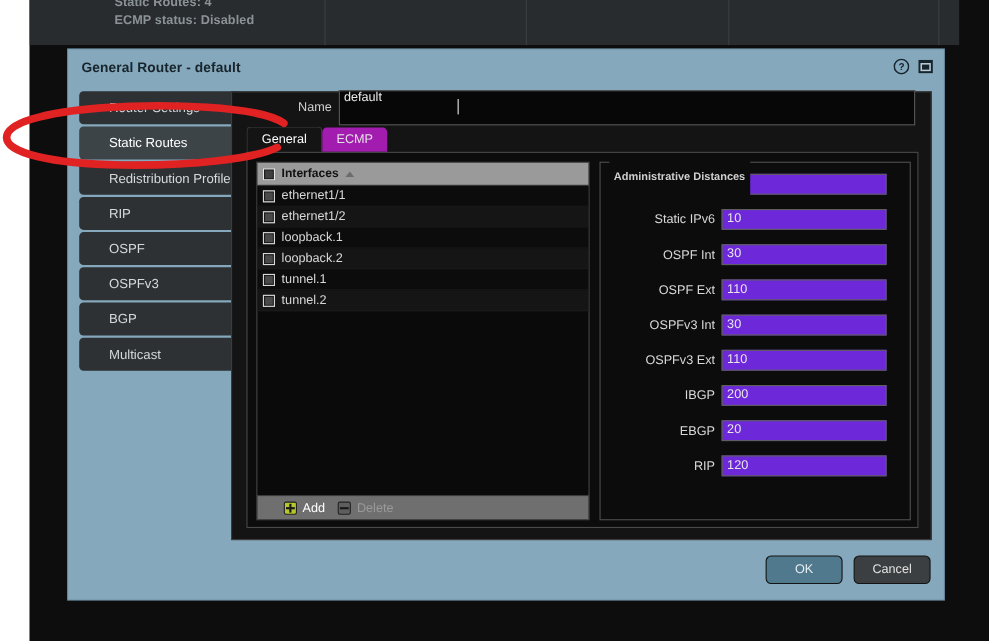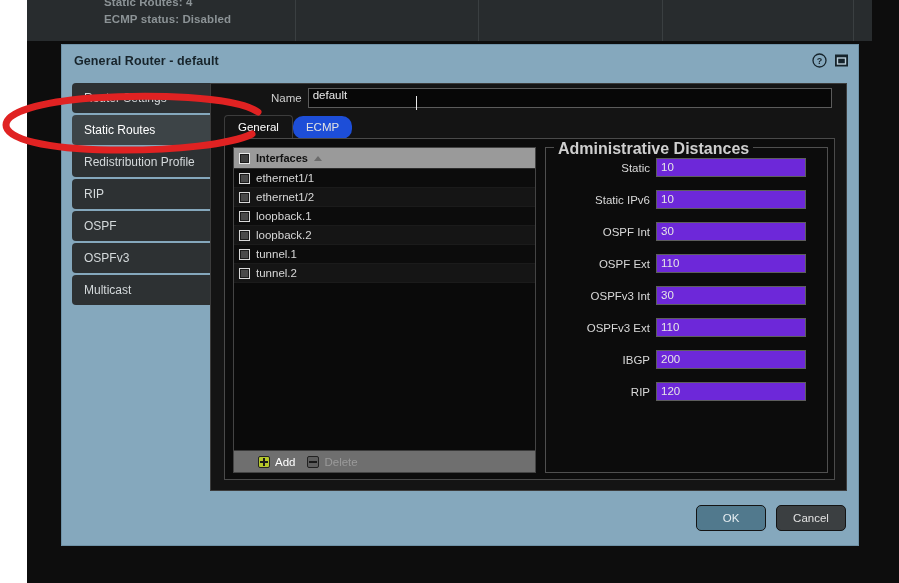--- a/index.html
+++ b/index.html
@@ -26,53 +26,53 @@
   .modal-title {
     position: absolute; left: 12px; top: 9px;
     font-size: 12.5px; font-weight: bold; color: #17242b; letter-spacing: .1px;
   }
   .title-icons { position: absolute; right: 9px; top: 8px; display: flex; gap: 7px; align-items: center; }
   .ticon { width: 15px; height: 15px; display: block; }
 
   
   .nav { position: absolute; left: 10px; top: 38px; width: 148px; }
   .nav-item {
-    height: 30px; line-height: 30px; padding-left: 12px;
+    height: 30px; line-height: 30px; padding-left: 27px;
     background: #2d3133; color: #d4d9db; font-size: 12px;
     border-radius: 4px; margin-bottom: 2px; white-space: nowrap; overflow: hidden;
   }
   .nav-item.selected { background: #3d4447; color: #ffffff; }
 
   
   .pane {
     position: absolute; left: 148px; top: 38px; width: 637px; height: 408px;
     background: #141414; border: 1px solid #3c3c3c;
   }
   .name-row {
     position: absolute; left: 0; top: 0; width: 637px; height: 28px;
     display: flex; align-items: center;
   }
   .name-label { color: #cfcfcf; font-size: 11.5px; margin-left: 60px; margin-right: 6px; }
   .name-input {
-    flex: 1; height: 20px; margin-right: 16px;
+    flex: 1; height: 32px; margin-right: 16px;
     background: #070707; border: 1px solid #5b5b5b; color: #e9e9e9;
     font-family: "Liberation Sans", sans-serif; font-size: 11.5px;
     padding: 0 4px; outline: none; position: relative;
   }
   .caret {
     position: absolute; left: 107px; top: 7px; width: 1px; height: 14px; background: #e9e9e9;
   }
 
   .tabs { position: absolute; left: 13px; top: 31px; display: flex; align-items: flex-end; height: 24px; }
   .tab {
     height: 23px; line-height: 23px; padding: 0 13px;
     font-size: 11.5px; color: #dedede; border-radius: 4px 4px 0 0;
   }
   .tab.active { background: #141414; color: #ffffff; border: 1px solid #3c3c3c; border-bottom: none; height: 24px; line-height: 22px; }
-  .tab.inactive { background: #1d4ed8; color: #e2e2e2; border-radius: 10px; }
+  .tab.inactive { background: #a21caf; color: #e2e2e2; }
 
   .tabbody {
     position: absolute; left: 13px; top: 54px; width: 611px; height: 342px;
     background: #0c0c0c; border: 1px solid #4a4a4a;
   }
 
   
   .iftable {
     position: absolute; left: 8px; top: 8px; width: 303px; height: 326px;
     background: #0a0a0a; border: 1px solid #444444; display: flex; flex-direction: column;
@@ -118,22 +118,22 @@
     position: relative;
   }
   .minusicon::after { content: ""; position: absolute; left: 1px; top: 4px; width: 8px; height: 2px; background: #1a1a1a; }
 
   
   .addist {
     position: absolute; left: 320px; top: 8px; width: 283px; height: 326px;
     border: 1px solid #4f4f4f;
   }
   .addist-legend {
-    position: absolute; left: 8px; top: -8px; background: #0c0c0c; padding: 0 4px;
-    font-size: 16px; font-weight: bold; color: #cfcfcf;
+    position: absolute; left: 8px; top: -8px; background: #0c0c0c; padding: 16px 4px;
+    font-size: 10px; font-weight: bold; color: #cfcfcf;
   }
   .adrow { display: flex; align-items: center; height: 25px; margin-top: 7px; }
   .adlabel { width: 110px; text-align: right; font-size: 11.5px; color: #d9d9d9; padding-right: 6px; }
   .adinput {
     width: 150px; height: 19px; background: #6d28d9; border: 1px solid #5e5e5e;
     color: #e6e6e6; font-size: 11.5px; padding: 0 4px; line-height: 17px;
   }
 
   
   .footer { position: absolute; right: 12px; bottom: 14px; display: flex; gap: 10px; }
@@ -182,20 +182,21 @@
       </span>
     </div>
 
     <div class="nav">
       <div class="nav-item"><span>Router Settings</span></div>
       <div class="nav-item selected"><span>Static Routes</span></div>
       <div class="nav-item"><span>Redistribution Profile</span></div>
       <div class="nav-item"><span>RIP</span></div>
       <div class="nav-item"><span>OSPF</span></div>
       <div class="nav-item"><span>OSPFv3</span></div>
+      <div class="nav-item"><span>BGP</span></div>
       <div class="nav-item"><span>Multicast</span></div>
     </div>
 
     <div class="pane">
 
       <div class="name-row">
         <span class="name-label">Name</span>
         <div class="name-input">
           <span>default</span>
           <span class="caret"></span>
@@ -278,20 +279,24 @@
           </div>
           <div class="adrow">
             <span class="adlabel">OSPFv3 Ext</span>
             <span class="adinput">110</span>
           </div>
           <div class="adrow">
             <span class="adlabel">IBGP</span>
             <span class="adinput">200</span>
           </div>
           <div class="adrow">
+            <span class="adlabel">EBGP</span>
+            <span class="adinput">20</span>
+          </div>
+          <div class="adrow">
             <span class="adlabel">RIP</span>
             <span class="adinput">120</span>
           </div>
         </div>
 
       </div>
     </div>
 
     <div class="footer">
       <div class="btn btn-ok">

